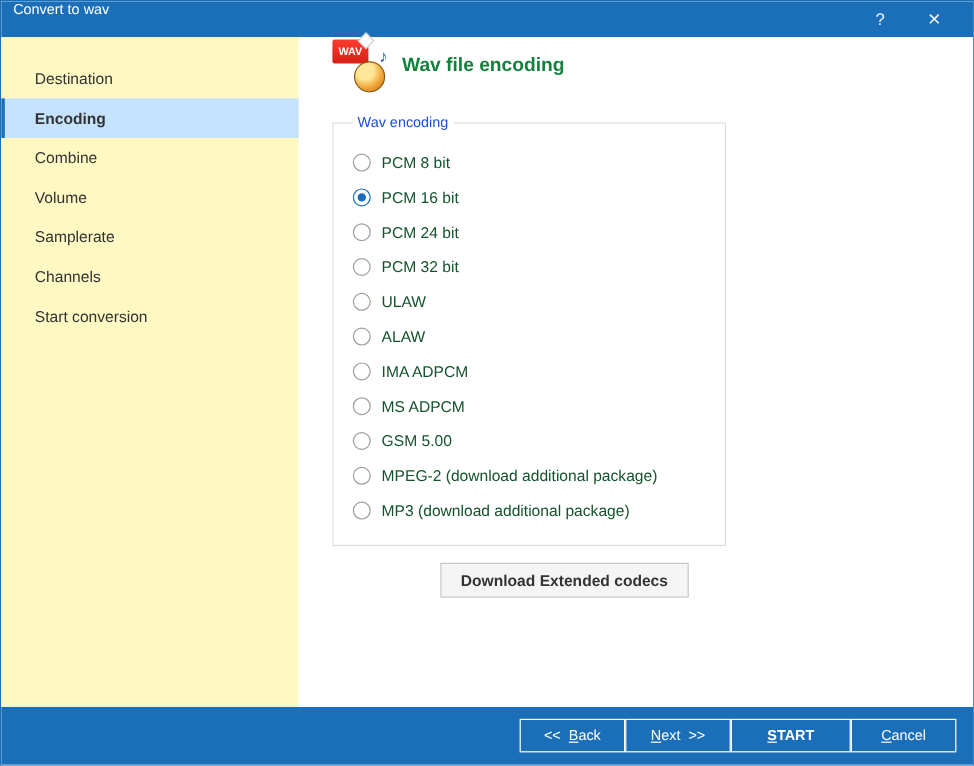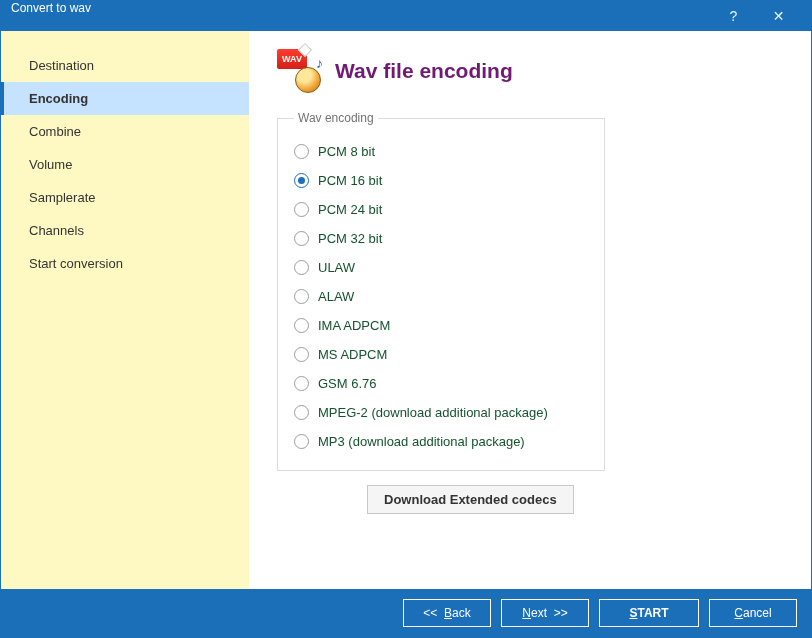--- a/index.html
+++ b/index.html
@@ -4,37 +4,37 @@
 <style>
 * { box-sizing: border-box; margin: 0; padding: 0; }
 body { font-family: "Segoe UI", Tahoma, sans-serif; font-size: 13px; background: #fff; width: 812px; height: 638px; overflow: hidden; border: 1px solid #1a6fb8; }
 .titlebar { background: #1a6fb8; color: #fff; height: 30px; display: flex; align-items: flex-start; padding: 0 10px; }
 .titlebar .title { flex: 1; font-size: 12px; }
 .titlebar .tbtn { width: 45px; text-align: center; height: 30px; line-height: 30px; font-size: 14px; color: #fff; opacity: 0.9; }
 .content { display: flex; height: 558px; }
 .sidebar { width: 248px; background: #fef9c3; padding-top: 18px; border-right: 0; }
 .sidebar-item { padding: 9px 10px 9px 28px; color: #333; cursor: pointer; font-size: 13px; }
 .sidebar-item.active { background: #c5e3ff; border-left: 3px solid #1a6fb8; font-weight: bold; padding-left: 25px; }
-.main { flex: 1; padding: 18px 28px 0 28px; background: #fff; position: relative; }
+.main { flex: 1; padding: 2px 28px 0 28px; background: #fff; position: relative; }
 .header { display: flex; align-items: center; gap: 14px; margin-bottom: 18px; }
 .icon-wrap { width: 44px; height: 44px; position: relative; }
 .wav-badge { width: 30px; height: 20px; background: linear-gradient(#ff3b2f,#d32015); border-radius: 2px; color: #fff; font-weight: bold; font-size: 9px; text-align: center; line-height: 20px; position: absolute; top: 0; left: 0; }
 .wav-badge::before { content:""; position:absolute; top:-4px; right:-3px; width:8px; height:8px; background:#fff; transform:rotate(45deg); border:1px solid #ccc; }
 .disc { width: 26px; height: 26px; border-radius: 50%; background: radial-gradient(circle at 35% 30%, #ffe79a 0 30%, #f2a93b 60%, #b86b12 100%); border:1px solid #8a5a10; position: absolute; bottom: 0; right: 0; }
 .note { position:absolute; right:-2px; top:6px; font-size:14px; color:#2c5aa0; }
-.page-title { font-size: 21px; color: #701a75; font-weight: 600; }
+.page-title { font-size: 16px; color: #15803d; font-weight: 600; }
 fieldset { border: 1px solid #dcdcdc; padding: 12px 16px 14px 16px; width: 328px; }
-legend { font-size: 12px; color: #737373; padding: 0 4px; }
+legend { font-size: 12px; color: #1d4ed8; padding: 0 4px; }
 .radio-row { display: flex; align-items: center; gap: 9px; padding: 7px 0; cursor: pointer; }
 .radio { width: 15px; height: 15px; border: 1.5px solid #9c9c9c; border-radius: 50%; background:#fff; display:inline-flex; align-items:center; justify-content:center; flex-shrink:0; }
 .radio.checked { border-color: #1a6fb8; }
 .radio.checked::after { content:""; width:7px; height:7px; background:#1a6fb8; border-radius:50%; }
 .radio-row span { color:#14532d; font-size:13px; }
 .download-btn { margin-top: 14px; margin-left: 90px; padding: 6px 16px; background: #f5f5f5; border:1px solid #c8c8c8; font-size:13px; color:#333; cursor:pointer;font-weight:bold; }
-.footer { background: #1a6fb8; height: 48px; display: flex; align-items: center; justify-content: flex-end; padding: 0 14px; gap: 10px; }
+.footer { background: #1a6fb8; height: 48px; display: flex; align-items: center; justify-content: flex-end; padding: 0 14px; }
 .fbtn { min-width: 88px; height: 28px; border: 1px solid #fff; background: transparent; color: #fff; font-size: 12px; cursor: pointer; padding: 0 14px; }
 .fbtn.primary { font-weight: bold; min-width: 100px; }
 .fbtn .ul { text-decoration: underline; }
 </style>
 </head>
 <body>
 
 <div class="titlebar">
   <div class="title">Convert to wav</div>
   <div class="tbtn">?</div>
@@ -91,21 +91,21 @@
       <label class="radio-row">
           <span class="radio"></span>
           <span>IMA ADPCM</span>
         </label>
       <label class="radio-row">
           <span class="radio"></span>
           <span>MS ADPCM</span>
         </label>
       <label class="radio-row">
           <span class="radio"></span>
-          <span>GSM 6.76</span>
+          <span>GSM 5.00</span>
         </label>
       <label class="radio-row">
           <span class="radio"></span>
           <span>MPEG-2 (download additional package)</span>
         </label>
       <label class="radio-row">
           <span class="radio"></span>
           <span>MP3 (download additional package)</span>
         </label>
     </fieldset>

